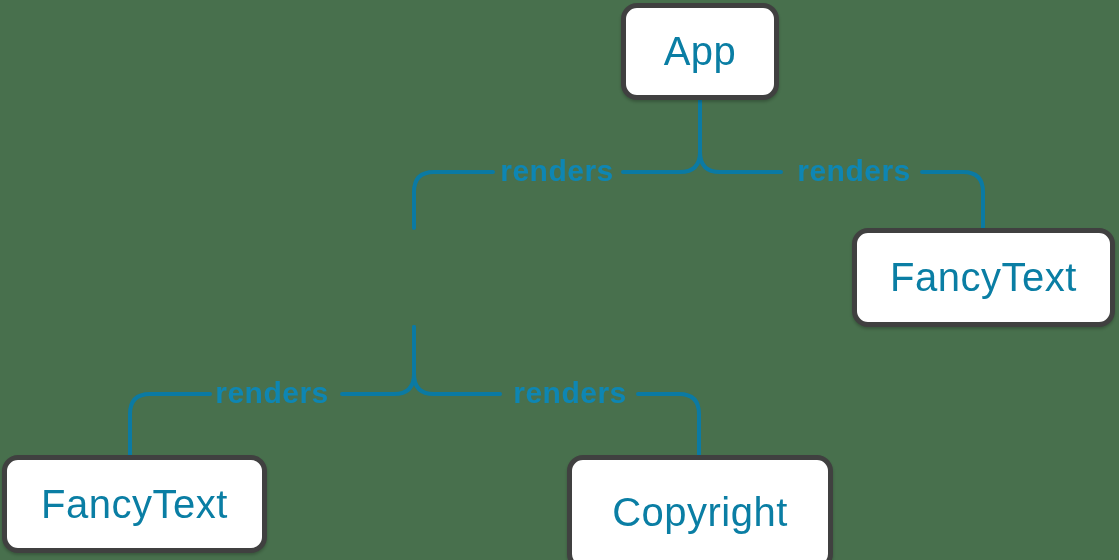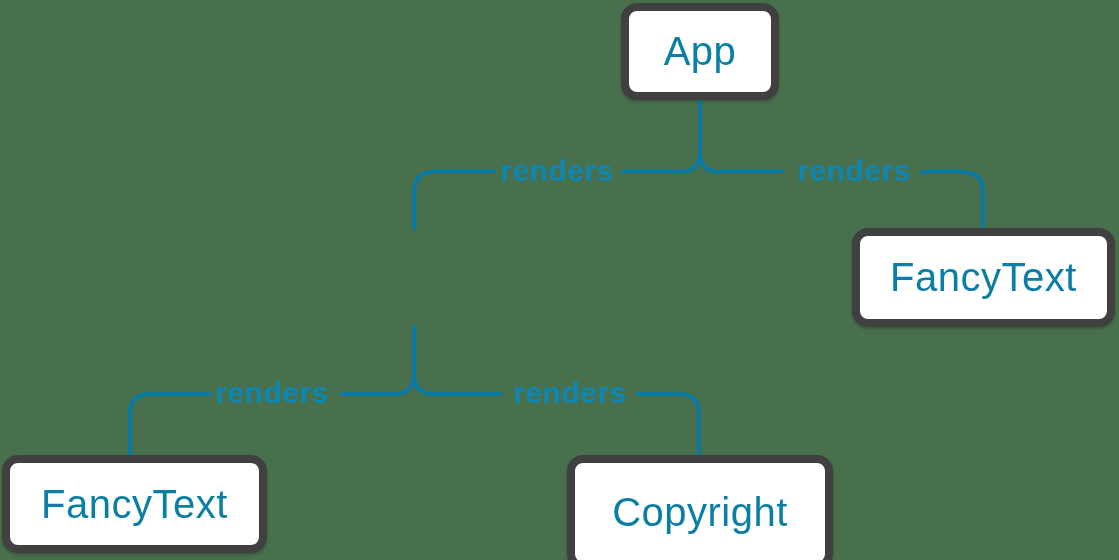--- a/index.html
+++ b/index.html
@@ -28,21 +28,21 @@
   .edges path {
     fill: none;
     stroke: #0b7aa3;
     stroke-width: 4;
     stroke-linecap: round;
   }
   .node {
     position: absolute;
     box-sizing: border-box;
     background: #ffffff;
-    border: 8px solid #404040;
+    border: 5px solid #404040;
     border-radius: 16px;
     display: flex;
     align-items: center;
     justify-content: center;
     color: #0a7ea4;
     font-size: 40px;
     letter-spacing: 0.5px;
     box-shadow: 0 2px 3px rgba(0, 0, 0, 0.22);
   }
   .n-app                  { left: 621px; top: 3px;   width: 158px; height: 97px; }

